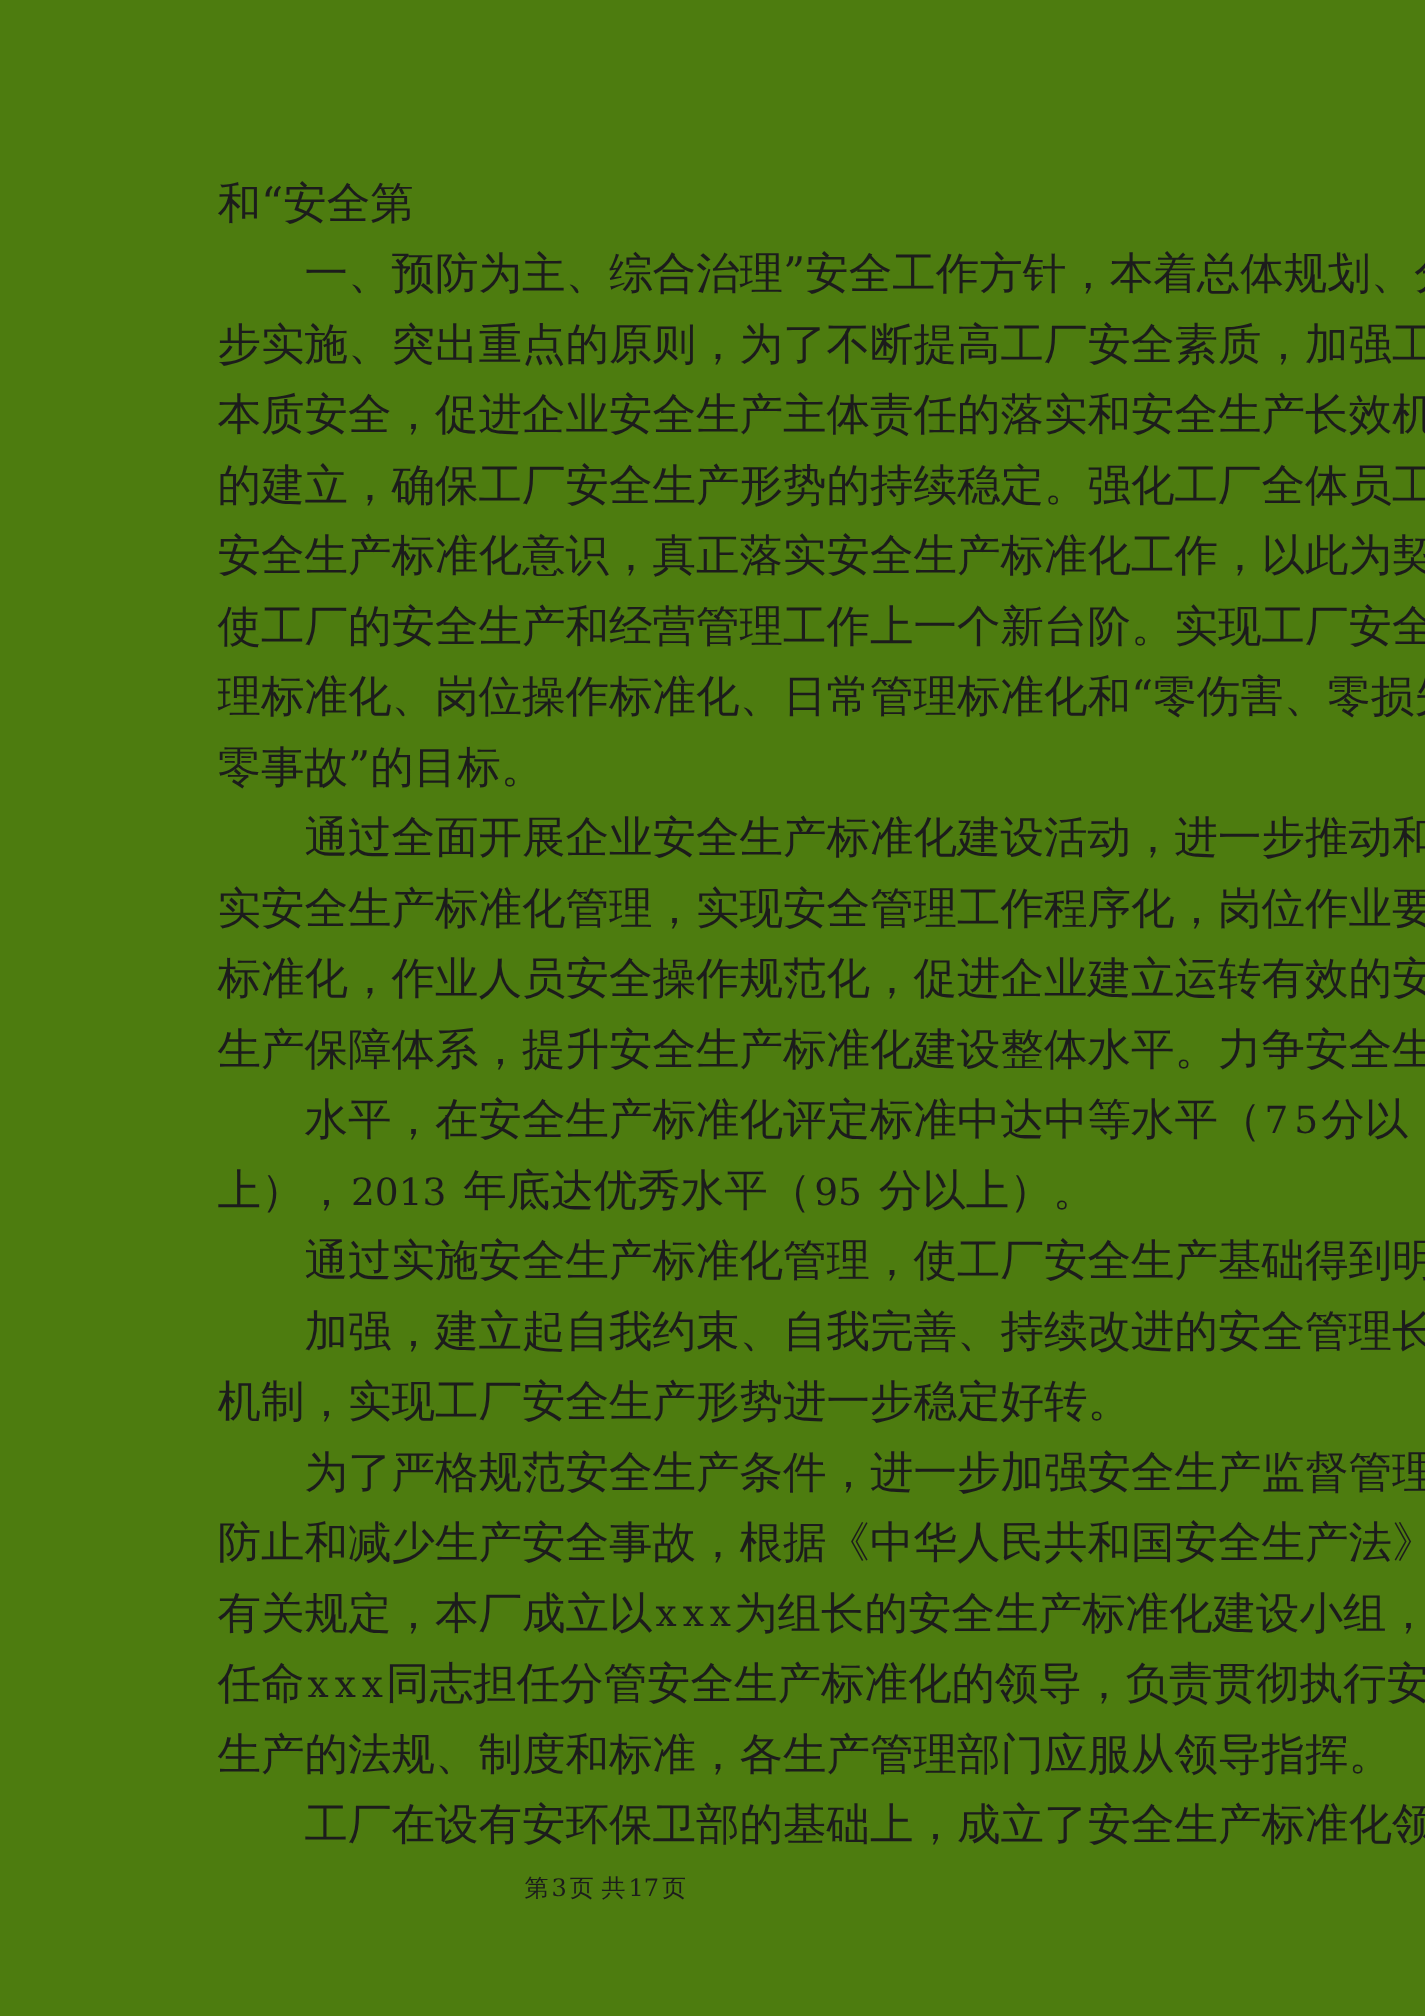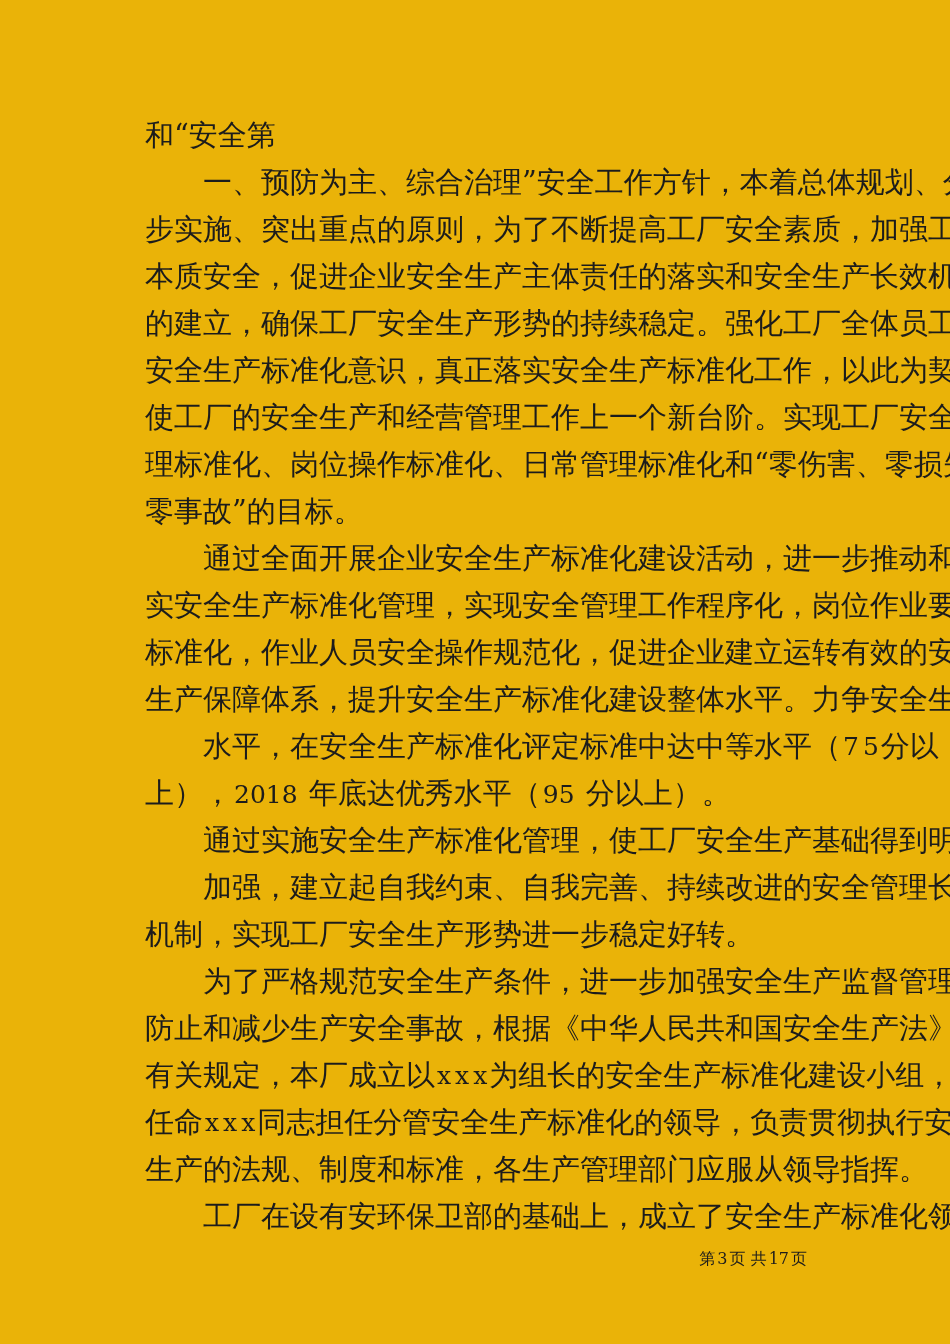--- a/index.html
+++ b/index.html
@@ -13,21 +13,21 @@
     position: relative;
     overflow: hidden;
     font-family: "DejaVu Serif", "Liberation Serif", serif;
     color: #1a1a1a;
     -webkit-font-smoothing: antialiased;
   }
 
   .page {
     position: absolute;
     inset: 0;
-    background: #eab308;
+    background: #4d7c0f;
   }
 
   .doc-body {
     position: absolute;
     left: 145px;
     top: 112px;
     width: 662px;
   }
 
   
@@ -56,21 +56,21 @@
     font-family: "DejaVu Serif", "Liberation Serif", serif;
     font-size: 25px;
     padding: 0 2px;
   }
 
   .footer {
     position: absolute;
     left: 0;
     top: 1248px;
     width: 950px;
-    text-align: right;
+    text-align: center;
     padding-right: 143px;
     box-sizing: border-box;
     font-size: 16px;
     line-height: 22px;
     color: #1c1c1c;
     font-family: "DejaVu Serif", "Liberation Serif", serif;
   }
   .footer .num {
     font-family: "DejaVu Serif", "Liberation Serif", serif;
     padding: 0 2px;
@@ -434,21 +434,21 @@
         <span>等</span>
         <span>水</span>
         <span>平</span>
         <span>（</span>
         <span class="lat">7</span>
         <span class="lat">5</span>
         <span> </span>
         <span>分</span>
         <span>以</span>
       </div>
-      <div class="tline"><span>上），</span><span class="lat">2018</span><span> 年底达优秀水平（</span><span class="lat">95</span><span> 分以上）。</span></div>
+      <div class="tline"><span>上），</span><span class="lat">2013</span><span> 年底达优秀水平（</span><span class="lat">95</span><span> 分以上）。</span></div>
       <div class="tline just ind2">
         <span>通</span>
         <span>过</span>
         <span>实</span>
         <span>施</span>
         <span>安</span>
         <span>全</span>
         <span>生</span>
         <span>产</span>
         <span>标</span>

